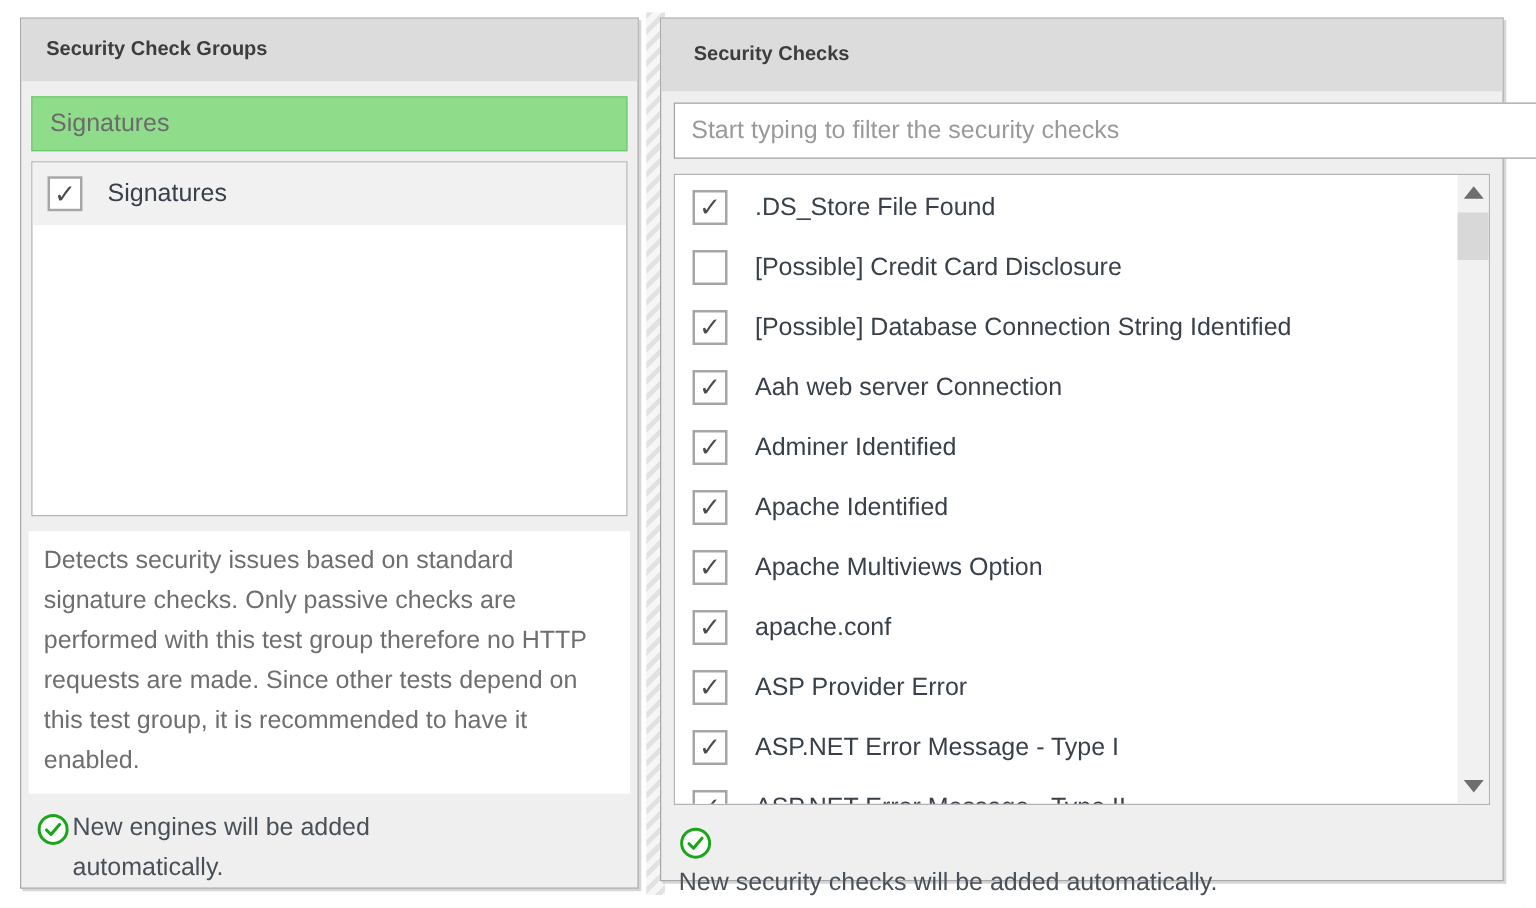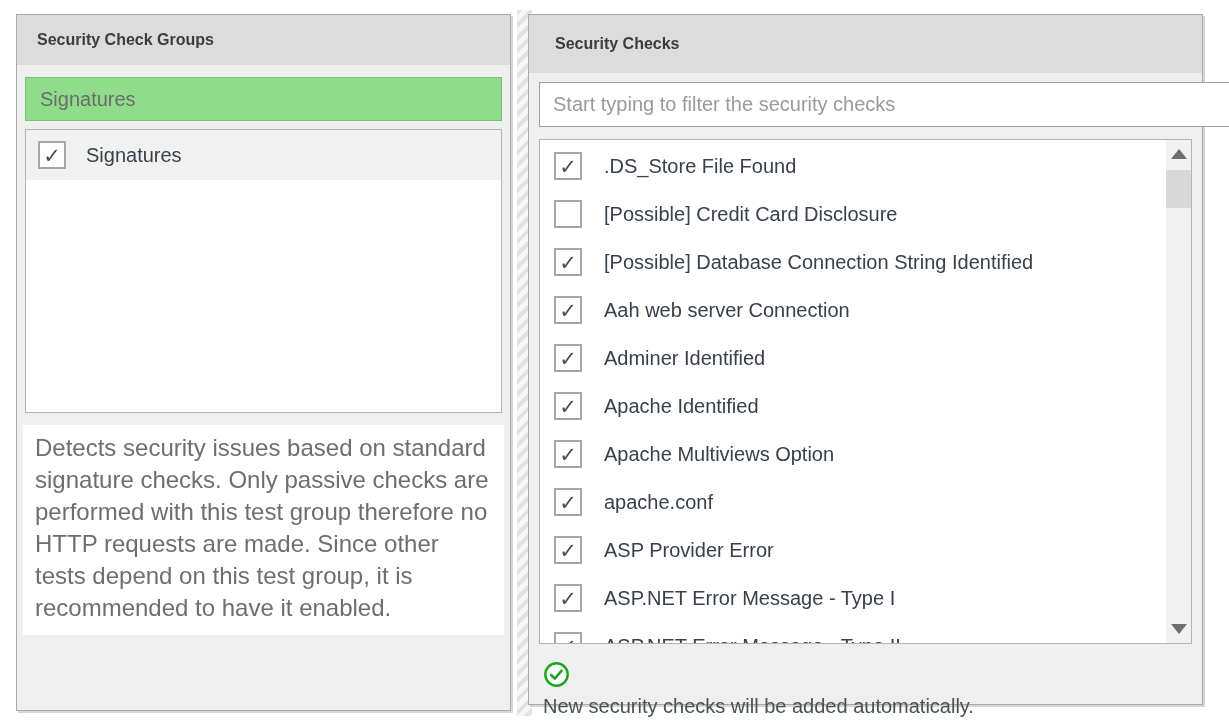--- a/index.html
+++ b/index.html
@@ -19,21 +19,21 @@
 
   
   .group-selected-row { margin:12px 8px 0 8px; height:44px; background:#8fdd8b;
     border:1px solid #70c96f; display:flex; align-items:center; padding-left:14px;
     font-size:20px; color:#6b6b6b; }
   .group-list { margin:8px 8px 0 8px; height:284px; background:#ffffff;
     border:1px solid #b3b3b3; overflow:hidden; }
   .group-row { height:50px; background:#f1f1f1; display:flex; align-items:center;
     padding-left:12px; gap:20px; }
   .desc-box { margin:12px 6px 0 6px; height:210px; background:#ffffff;
-    padding:7px 12px; font-size:24px; line-height:32px; color:#6e6e6e; }
+    padding:7px 12px; font-size:20px; line-height:32px; color:#6e6e6e; }
   .note { display:flex; align-items:flex-start; padding:11px 10px 0 12px; gap:2px;
     font-size:20px; line-height:32px; color:#4a5058; }
   .note-text-wrap { max-width:330px; }
   .panel-right .note { padding:13px 10px 0 14px;flex-direction:column; }
   .panel-right .note-text-wrap { max-width:600px; }
 
   
   .cbx { flex:0 0 auto; width:28px; height:28px; background:#ffffff;
     border:2px solid #a6a6a6; display:flex; align-items:center; justify-content:center;
     font-size:21px; color:#4c4c4c; line-height:1; }
@@ -82,20 +82,27 @@
     <div class="group-list">
 
         <div class="group-row">
           <span class="cbx">✓</span>
           <span class="row-label">Signatures</span>
         </div>
       </div>
 
     <div class="desc-box">Detects security issues based on standard signature checks. Only passive checks are performed with this test group therefore no HTTP requests are made. Since other tests depend on this test group, it is recommended to have it enabled.</div>
 
+    <div class="note">
+      <svg class="check-icon-svg" viewBox="0 0 27 27">
+        <circle cx="13.5" cy="13.5" r="11.2" fill="#ffffff" stroke="#1aa51a" stroke-width="2.4"></circle>
+        <path d="M8.2 14 L11.8 17.6 L18.6 9.6" fill="none" stroke="#1aa51a" stroke-width="2.5" stroke-linecap="round" stroke-linejoin="round"></path>
+      </svg>
+      <div class="note-text-wrap">New engines will be added automatically.</div>
+    </div>
   </div>
 
   <div class="splitter"></div>
 
   <div class="panel panel-right">
     <div class="panel-header">Security Checks</div>
 
     <input class="filter-input" type="text" placeholder="Start typing to filter the security checks" style="">
 
     <div class="check-list">

